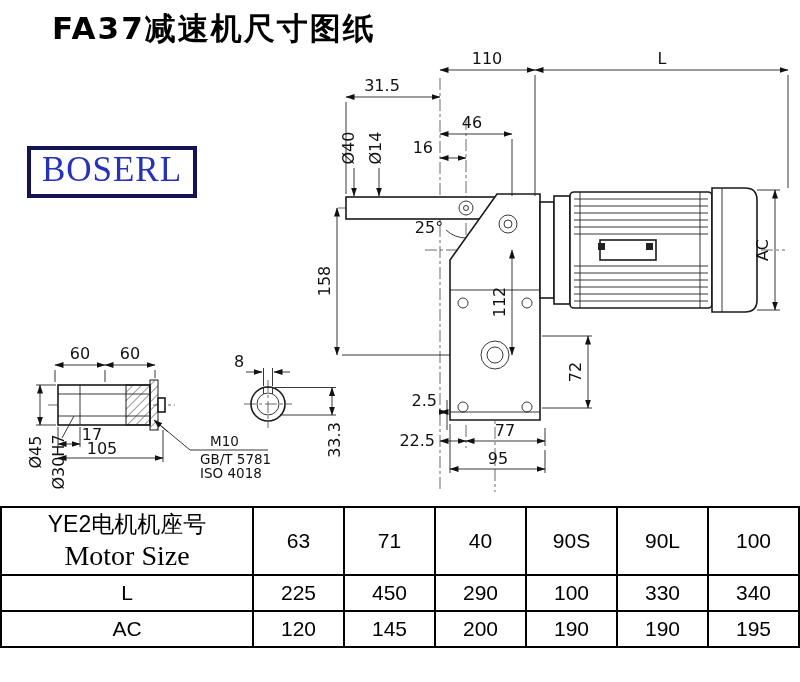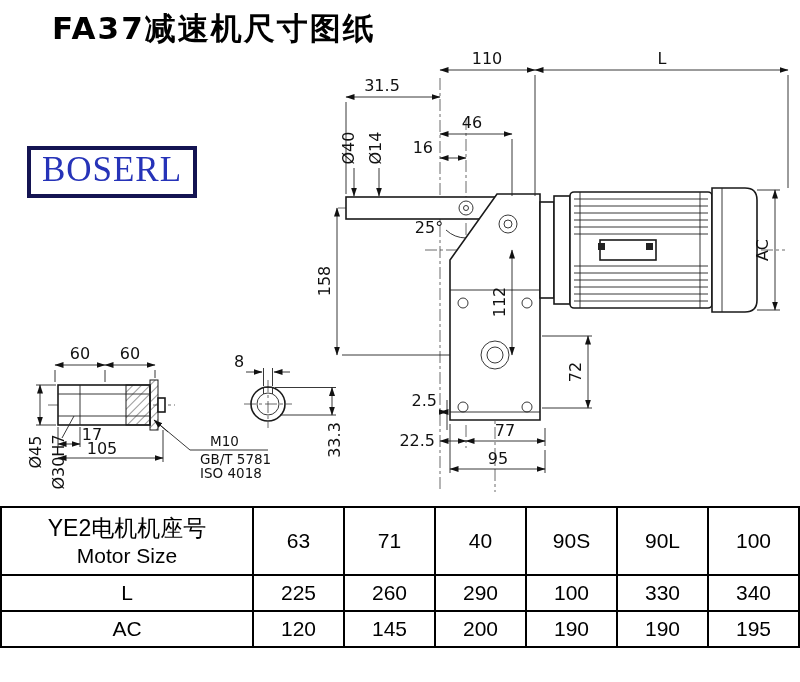--- a/index.html
+++ b/index.html
@@ -20,21 +20,21 @@
   .hatchr{stroke:#1a1a1a;stroke-width:1;fill:url(#hatch);}
   text.dt{font:16px "DejaVu Sans",sans-serif;fill:#111;}
   text.dts{font:13.5px "DejaVu Sans",sans-serif;fill:#111;}
   
   .spec-table{position:absolute;left:0;top:506px;width:800px;border-collapse:collapse;table-layout:fixed;}
   .spec-table td{border:2px solid #000;text-align:center;vertical-align:middle;
                  font-size:21px;padding:0;background:#fff;}
   .spec-table .hrow td{height:66px;}
   .spec-table .drow td{height:34px;}
   .zh{font-size:23px;line-height:1.25;}
-  .mono{font-family:Liberation Sans, sans-serif;font-size:21px;line-height:1.2;}
+  .mono{font-family:Liberation Serif, serif;font-size:28px;line-height:1.2;}
   .c0{width:252px;}
 </style>
 </head>
 <body>
 
 <div class="page">
 
   <div class="title">FA37减速机尺寸图纸</div>
 
   <div class="logo">
@@ -244,21 +244,21 @@
         <td>63</td>
         <td>71</td>
         <td>40</td>
         <td>90S</td>
         <td>90L</td>
         <td>100</td>
       </tr>
       <tr class="drow">
         <td>L</td>
         <td>225</td>
-        <td>260</td>
+        <td>450</td>
         <td>290</td>
         <td>100</td>
         <td>330</td>
         <td>340</td>
       </tr>
       <tr class="drow">
         <td>AC</td>
         <td>120</td>
         <td>145</td>
         <td>200</td>

